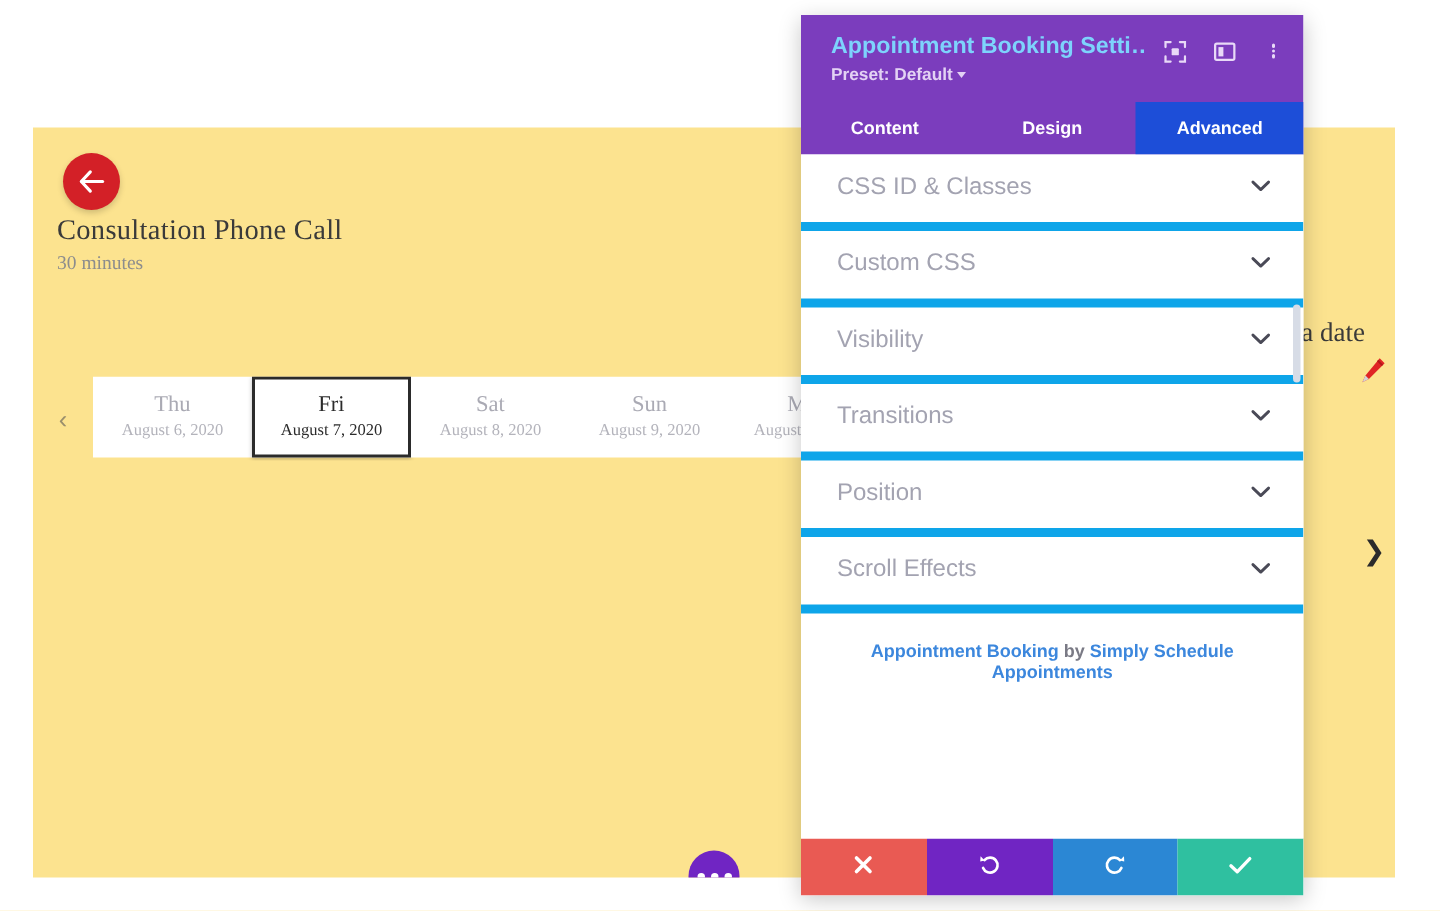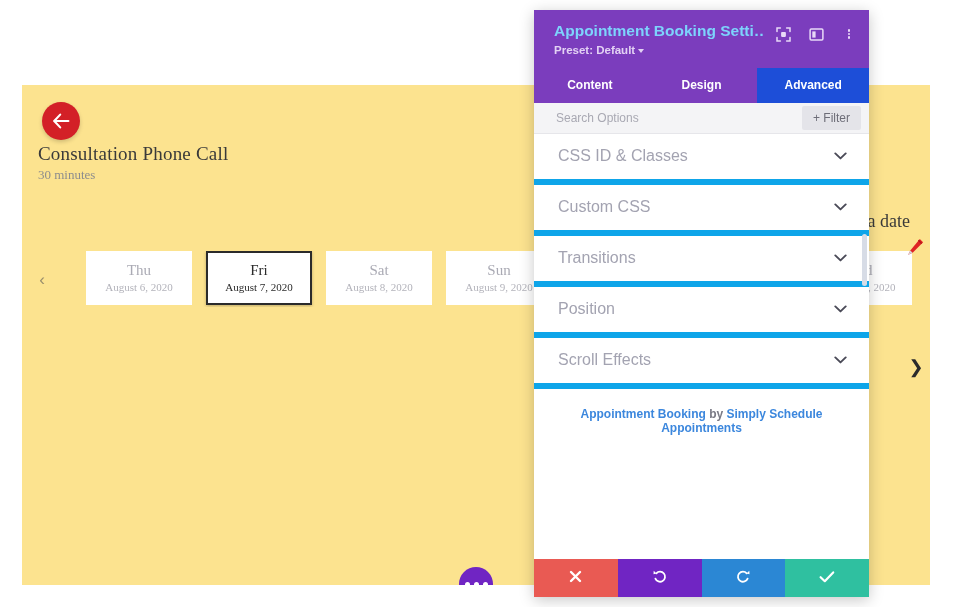--- a/index.html
+++ b/index.html
@@ -94,24 +94,22 @@
     cursor: pointer;
     user-select: none;
     background: transparent;
     border: none;
     padding: 0;
     font-family: "Liberation Sans", sans-serif;
   }
   #date-cards {
     flex: 1 1 auto;
     display: flex;
-    gap: 14px;
     overflow: hidden;
     height: 56px;
-    margin-left: 24px;
   }
   .date-card {
     flex: 0 0 106px;
     height: 54px;
     background: #ffffff;
     border: 1px solid transparent;
     box-sizing: border-box;
     display: flex;
     flex-direction: column;
     align-items: center;
@@ -495,35 +493,37 @@
       </button>
     </div>
   </div>
 
   <div id="modal-tabs">
       <button class="modal-tab">Content</button>
       <button class="modal-tab">Design</button>
       <button class="modal-tab active">Advanced</button>
     </div>
 
-  <div id="search-row">
-    <input id="search-input" type="text" placeholder="Search Options" style="">
-    <button id="filter-button">+ Filter</button>
-  </div>
 
   <div id="modal-body">
     <div id="accordion-list">
         <div class="accordion-item">
           <span class="accordion-label">CSS ID &amp; Classes</span>
           <span class="accordion-chevron"><svg width="13" height="8" viewBox="0 0 13 8" aria-hidden="true">
               <path d="M1.3 1.4 L6.5 6.4 L11.7 1.4" fill="none" stroke="#4a4a57" stroke-width="1.9" stroke-linecap="round" stroke-linejoin="round"></path>
             </svg></span>
         </div>
         <div class="accordion-item">
           <span class="accordion-label">Custom CSS</span>
+          <span class="accordion-chevron"><svg width="13" height="8" viewBox="0 0 13 8" aria-hidden="true">
+              <path d="M1.3 1.4 L6.5 6.4 L11.7 1.4" fill="none" stroke="#4a4a57" stroke-width="1.9" stroke-linecap="round" stroke-linejoin="round"></path>
+            </svg></span>
+        </div>
+        <div class="accordion-item">
+          <span class="accordion-label">Visibility</span>
           <span class="accordion-chevron"><svg width="13" height="8" viewBox="0 0 13 8" aria-hidden="true">
               <path d="M1.3 1.4 L6.5 6.4 L11.7 1.4" fill="none" stroke="#4a4a57" stroke-width="1.9" stroke-linecap="round" stroke-linejoin="round"></path>
             </svg></span>
         </div>
         <div class="accordion-item">
           <span class="accordion-label">Transitions</span>
           <span class="accordion-chevron"><svg width="13" height="8" viewBox="0 0 13 8" aria-hidden="true">
               <path d="M1.3 1.4 L6.5 6.4 L11.7 1.4" fill="none" stroke="#4a4a57" stroke-width="1.9" stroke-linecap="round" stroke-linejoin="round"></path>
             </svg></span>
         </div>

